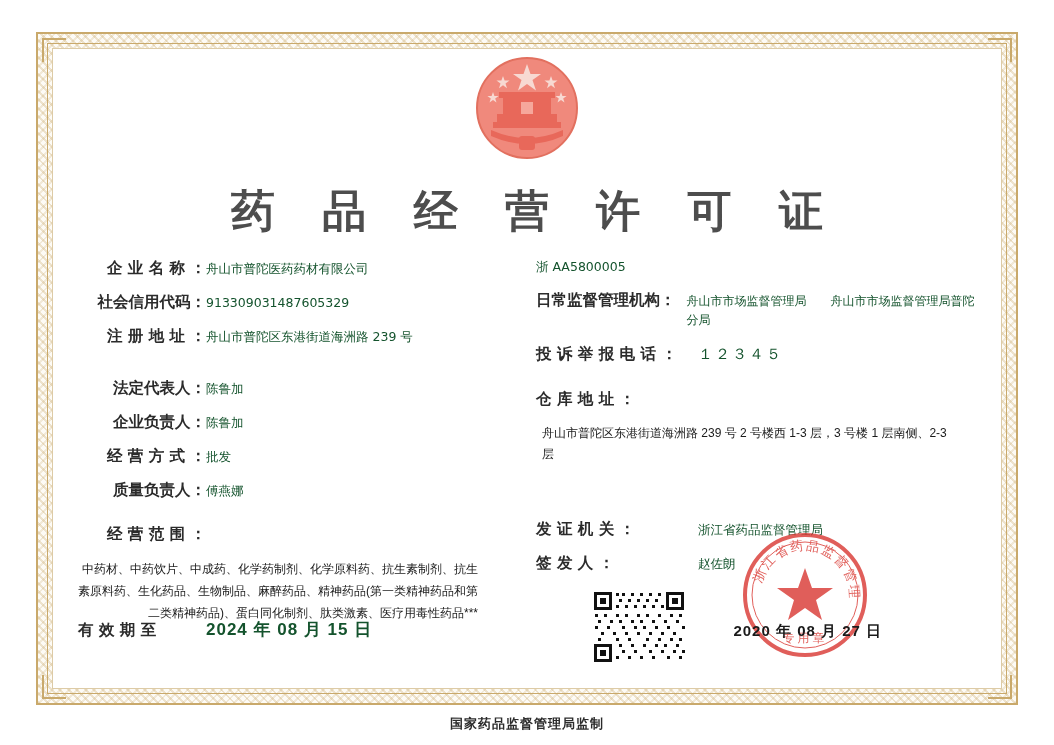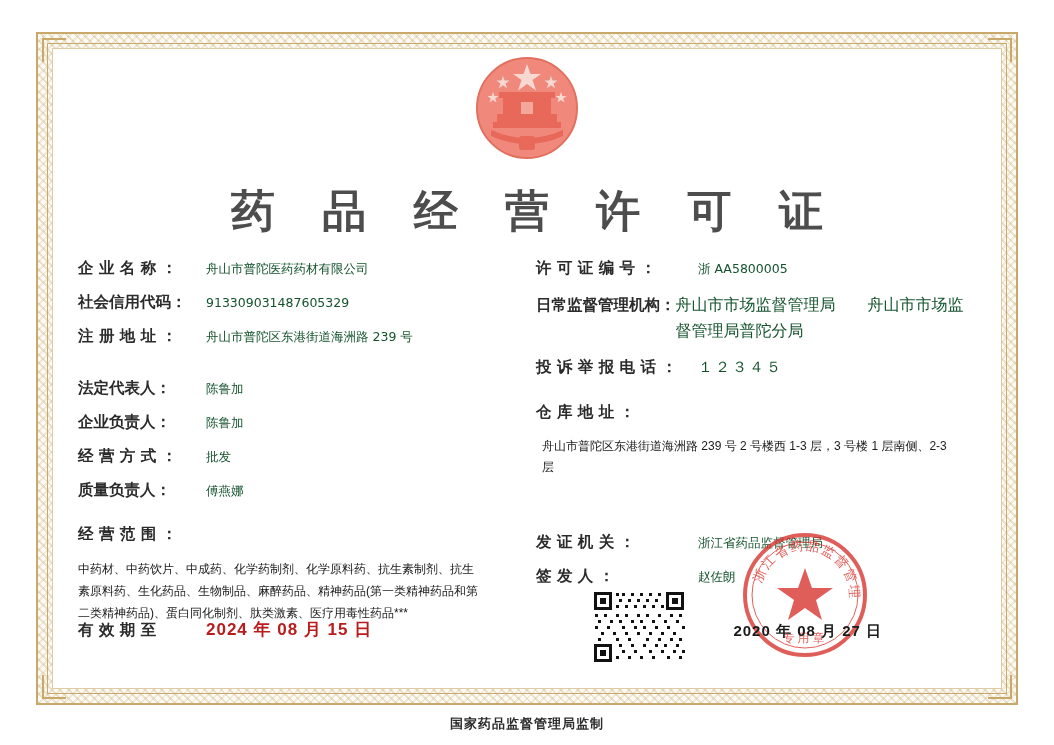--- a/index.html
+++ b/index.html
@@ -95,21 +95,21 @@
 
   
   .body {
     position: absolute;
     left: 78px;
     right: 66px;
     top: 258px;
     display: flex;
     gap: 0;
   }
-  .col-left  { width: 440px; }
+  .col-left  { width: 440px; text-align: right; }
   .col-right { width: 440px; margin-left: 18px; }
 
   .row {
     display: flex;
     align-items: baseline;
     margin-bottom: 13px;
   }
   .lbl {
     font-size: 15.5px;
     color: #2b2b2b;
@@ -138,37 +138,37 @@
   }
 
   .warehouse-text {
     font-size: 12px;
     color: #1a1a1a;
     line-height: 1.75;
     width: 420px;
     margin: 2px 0 0 6px;
   }
   .supervisor-val {
-    font-size: 16px;
+    font-size: 12px;
     line-height: 1.6;
   }
 
   
   .validity {
     position: absolute;
     left: 78px;
     top: 618px;
     display: flex;
     align-items: baseline;
   }
   .validity .lbl { width: 128px; }
   .validity .date {
     font-size: 17px;
     font-weight: bold;
-    color: #b91c1c;
+    color: #14532d;
     letter-spacing: 1px;
   }
 
   .issue-date {
     position: absolute;
     right: 172px;
     top: 622px;
     font-size: 15px;
     font-weight: bold;
     color: #1a1a1a;
@@ -295,21 +295,20 @@
       <div class="row">
         <div class="lbl w6">经 营 范 围 ：</div>
       </div>
       <div class="scope-text">中药材、中药饮片、中成药、化学药制剂、化学原料药、抗生素制剂、抗生素原料药、生化药品、生物制品、麻醉药品、精神药品(第一类精神药品和第二类精神药品)、蛋白同化制剂、肽类激素、医疗用毒性药品***</div>
 
     </div>
 
     <div class="col-right">
 
       <div class="row">
-        <div class="lbl w-right">许 可 证 编 号 ：</div>
         <div class="val">浙 AA5800005</div>
       </div>
 
       <div class="row">
         <div class="lbl w-right">日常监督管理机构：</div>
         <div class="val supervisor-val">舟山市市场监督管理局　　舟山市市场监督管理局普陀分局</div>
       </div>
 
       <div class="row">
         <div class="lbl w-right">投 诉 举 报 电 话 ：</div>

